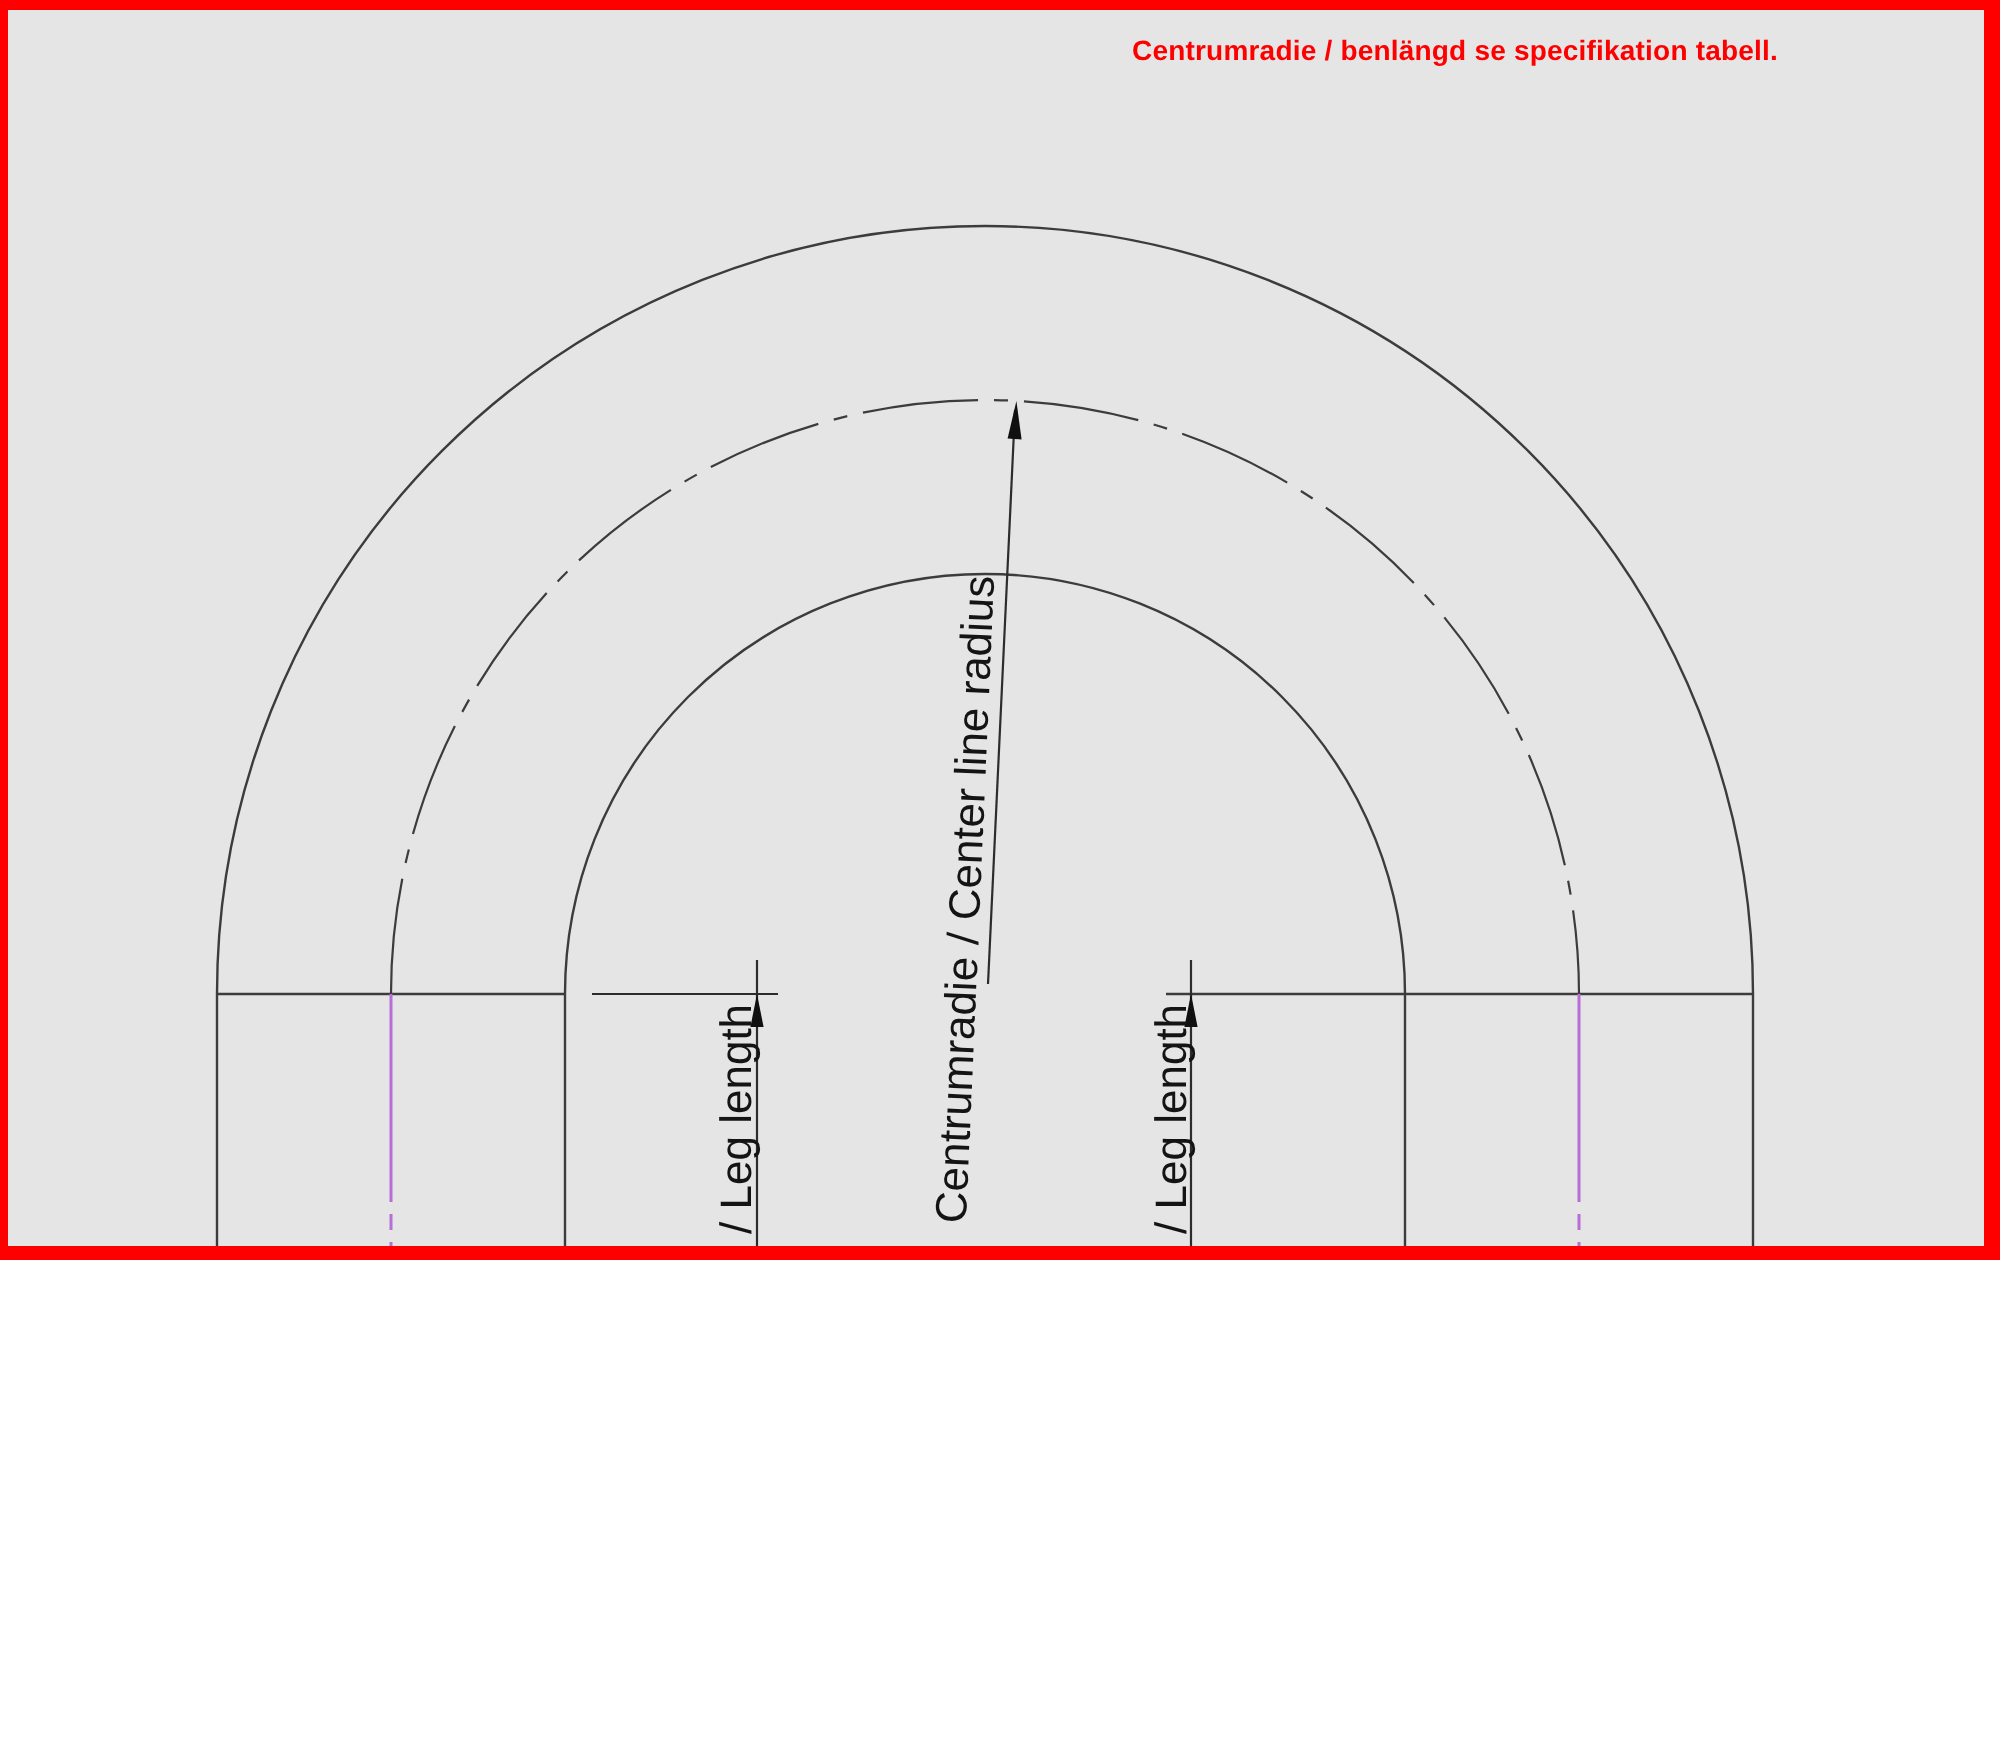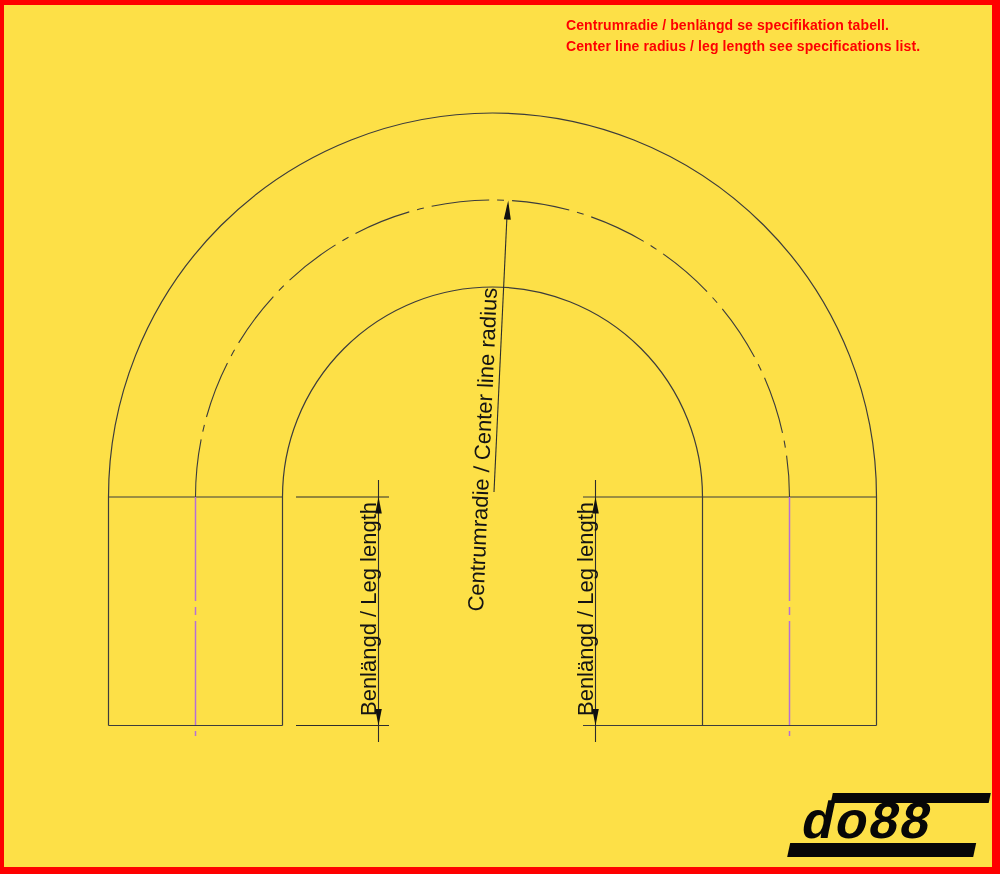--- a/index.html
+++ b/index.html
@@ -1,18 +1,18 @@
 <!DOCTYPE html>
 <html><head>
 <meta charset="utf-8">
 <style>
   html,body { margin:0; padding:0; background:#fff; }
   .screen {
-    position:relative; width:1000px; height:874px;
-    background:#fde047; overflow:hidden;
+    position:relative; width:1000px; height:630px;
+    background:#e5e5e5; overflow:hidden;
     font-family:"Liberation Sans", sans-serif;
   }
   
   .frame {
     position:absolute; left:0; top:0; right:0; bottom:0;
     border-style:solid; border-color:#FE0000;
     border-width:5px 8px 7px 4px;
     pointer-events:none; box-sizing:border-box; z-index:50;
   }
   .notice {
@@ -35,21 +35,20 @@
                  font-weight:bold; letter-spacing:2px; color:#070707; white-space:nowrap; }
   .logo-botbar { position:absolute; left:2px; top:53px; width:186px; height:14px; background:#070707; }
 </style>
 </head>
 <body>
 
 <div class="screen">
 
   <div class="notice">
     <div>Centrumradie / benlängd se specifikation tabell.</div>
-    <div>Center line radius / leg length see specifications list.</div>
   </div>
 
   <svg class="drawing" width="1000" height="874" viewBox="0 0 1000 874">
 
     <path class="ln" d="M 108.5 497 A 384 384 0 0 1 876.5 497"></path>
     <path class="ln" d="M 282.5 497 A 210 210 0 0 1 702.5 497"></path>
 
     <path class="cl" d="M 195.5 497 A 297 297 0 0 1 789.5 497"></path>
 
     <path class="ln" d="M 108.5 497 L 108.5 725.5 M 282.5 497 L 282.5 725.5

